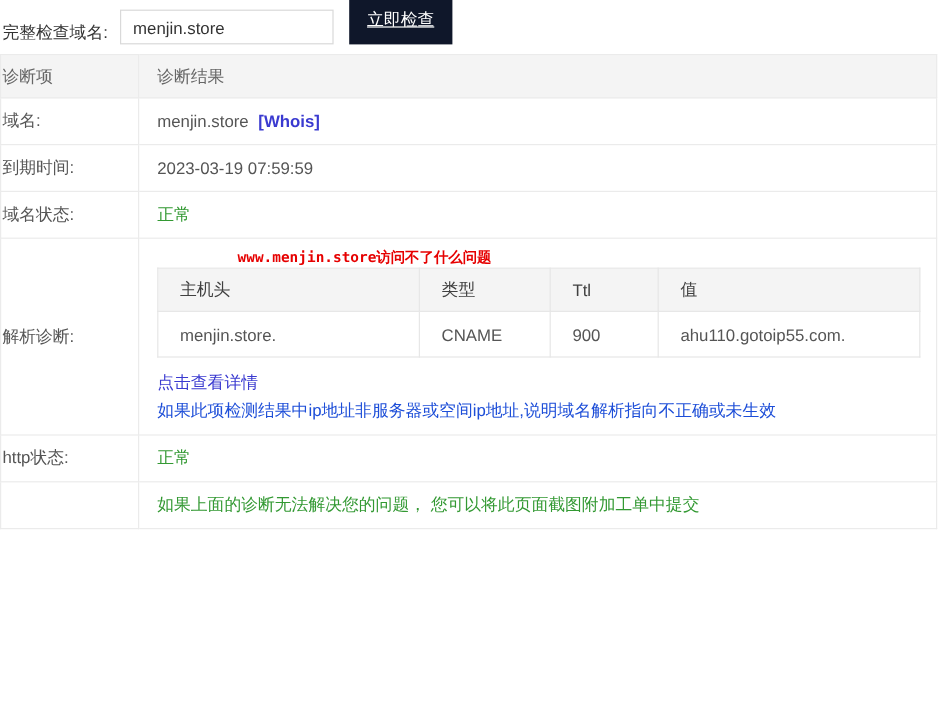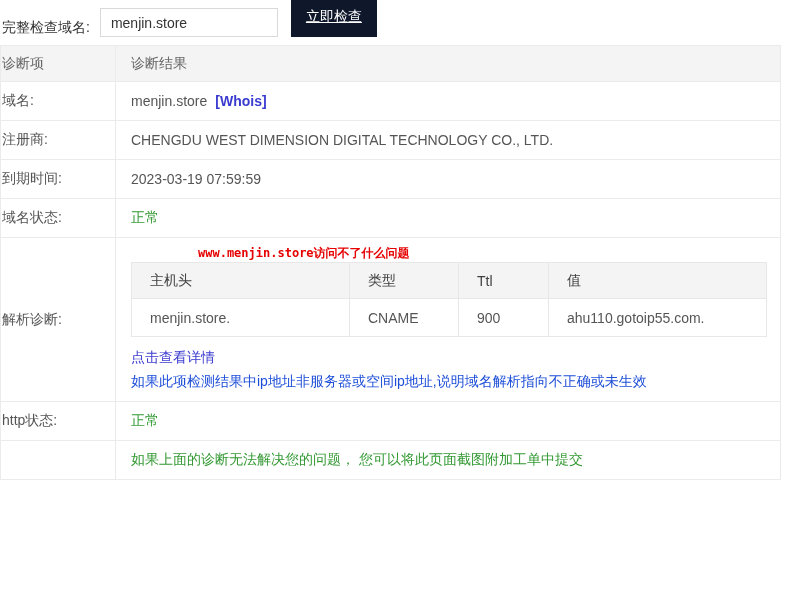--- a/index.html
+++ b/index.html
@@ -77,24 +77,20 @@
     <th class="col-value">诊断结果</th>
   </tr>
 
   <tr>
     <td class="col-label">域名:</td>
     <td class="col-value">
       <span>menjin.store</span><a class="link whois-link">[Whois]</a>
     </td>
   </tr>
 
-  <tr>
-    <td class="col-label">注册商:</td>
-    <td class="col-value">CHENGDU WEST DIMENSION DIGITAL TECHNOLOGY CO., LTD.</td>
-  </tr>
 
   <tr>
     <td class="col-label">到期时间:</td>
     <td class="col-value">2023-03-19 07:59:59</td>
   </tr>
 
   <tr>
     <td class="col-label">域名状态:</td>
     <td class="col-value"><span class="green">正常</span></td>
   </tr>

